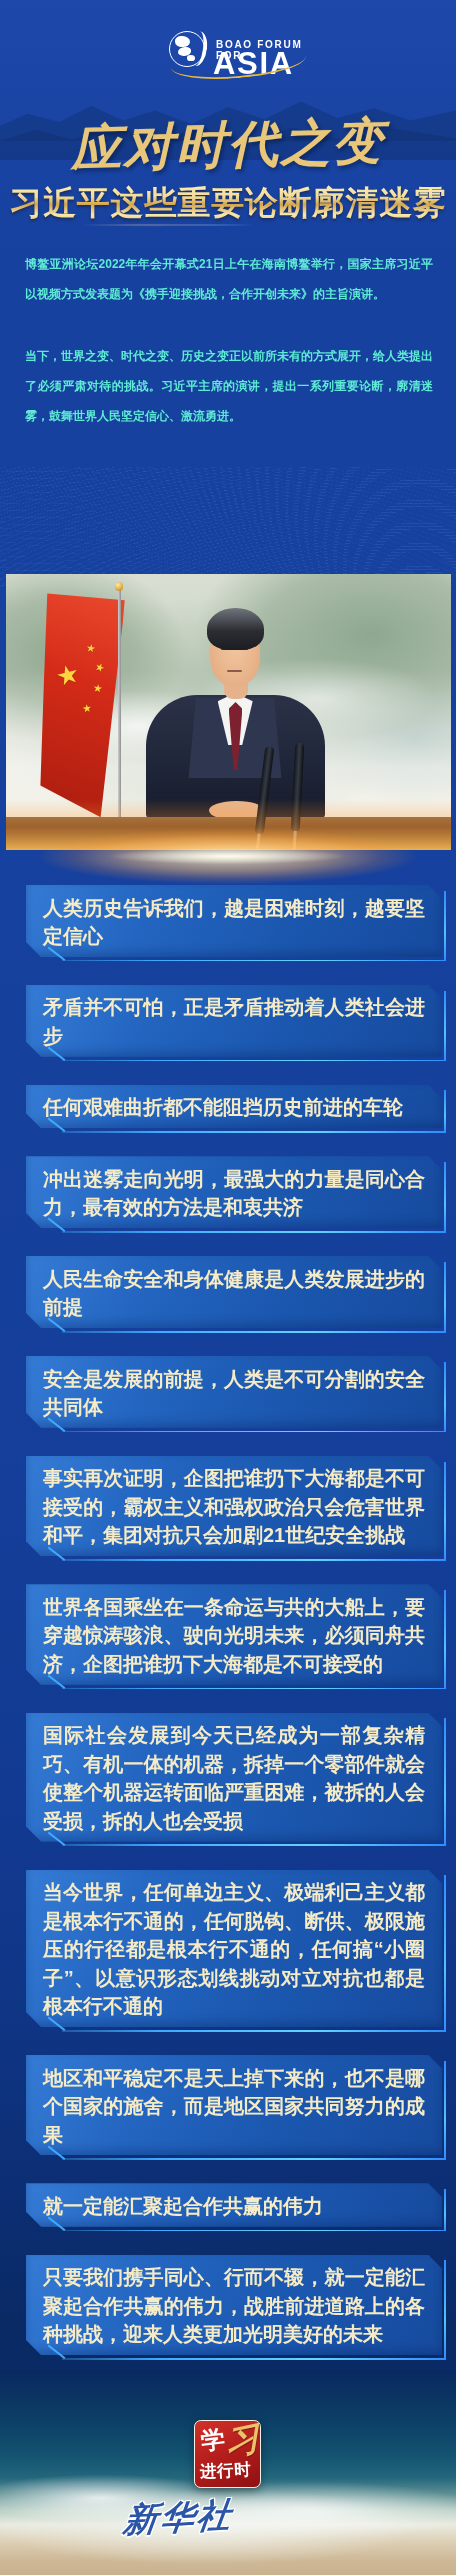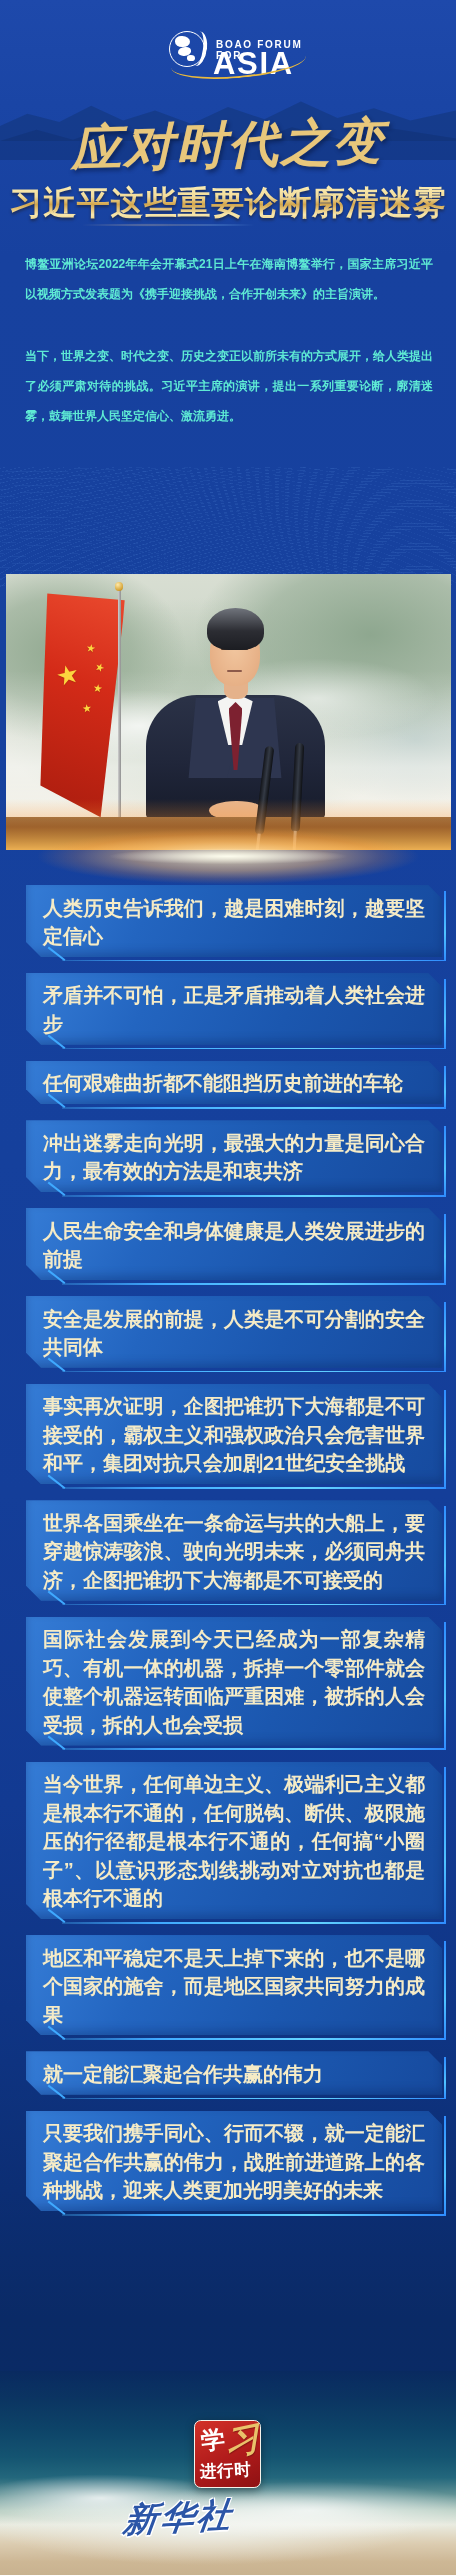--- a/index.html
+++ b/index.html
@@ -115,21 +115,21 @@
   .mic1{left:254px;top:172px;transform:rotate(7deg);}
   .mic2{left:287px;top:169px;transform:rotate(3deg);}
   .mic:after{content:"";position:absolute;left:2.9px;bottom:-24px;width:2.9px;height:25px;background:#9aa0a8;}
   .photo-glow{position:absolute;left:0;bottom:0;width:100%;height:51px;
       background:linear-gradient(to top, rgba(255,190,90,.9) 0%, rgba(255,150,50,.4) 45%, rgba(255,150,50,0) 100%);}
   .flare{top:797px;left:0;width:456px;height:114px;pointer-events:none;
       background:
         radial-gradient(ellipse 171px 11.4px at 50% 52%, rgba(255,255,240,.95), transparent 70%),
         radial-gradient(ellipse 245px 36px at 50% 52%, rgba(255,236,190,.8) 0%, rgba(255,190,110,.5) 40%, rgba(255,150,60,.2) 62%, transparent 78%);}
   
-  .quotes{top:885px;left:26px;width:416px;display:flex;flex-direction:column;gap:16px;position:absolute;}
+  .quotes{top:885px;left:26px;width:416px;display:flex;flex-direction:column;gap:28px;position:absolute;}
   .quote-wrap{position:relative;}
   .quote-box{
       background:linear-gradient(118deg,#357cd6 0%,#2365c0 30%,#1b57af 62%,#164a9e 100%);
       clip-path:polygon(0 0, calc(100% - 13.7px) 0, 100% 13.7px, 100% 100%, 15px 100%, 0 calc(100% - 15px));
       padding:8.6px 17px 6.3px 17px;
       box-shadow:inset 0 -4.6px 9px rgba(0,20,70,.25);}
   .quote-text{margin:0;color:#f5ebc6;font-size:20px;line-height:28.5px;font-weight:bold;text-align:justify;}
   .acc-r{position:absolute;top:5.7px;right:-4px;width:1.7px;bottom:-4.6px;
       background:linear-gradient(180deg,#2f8dff 0%,#4fc3ff 60%,#2f8dff 100%);}
   .acc-b{position:absolute;left:36px;right:-4px;bottom:-4.6px;height:1.7px;

